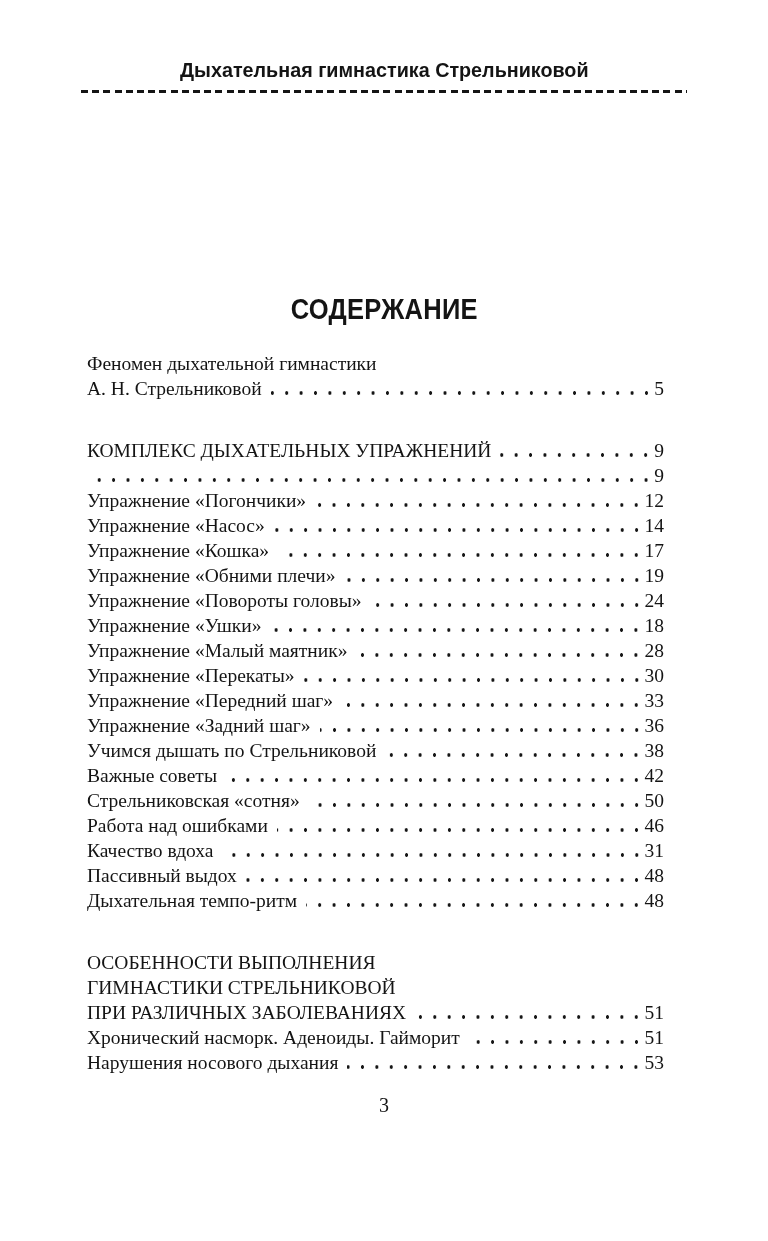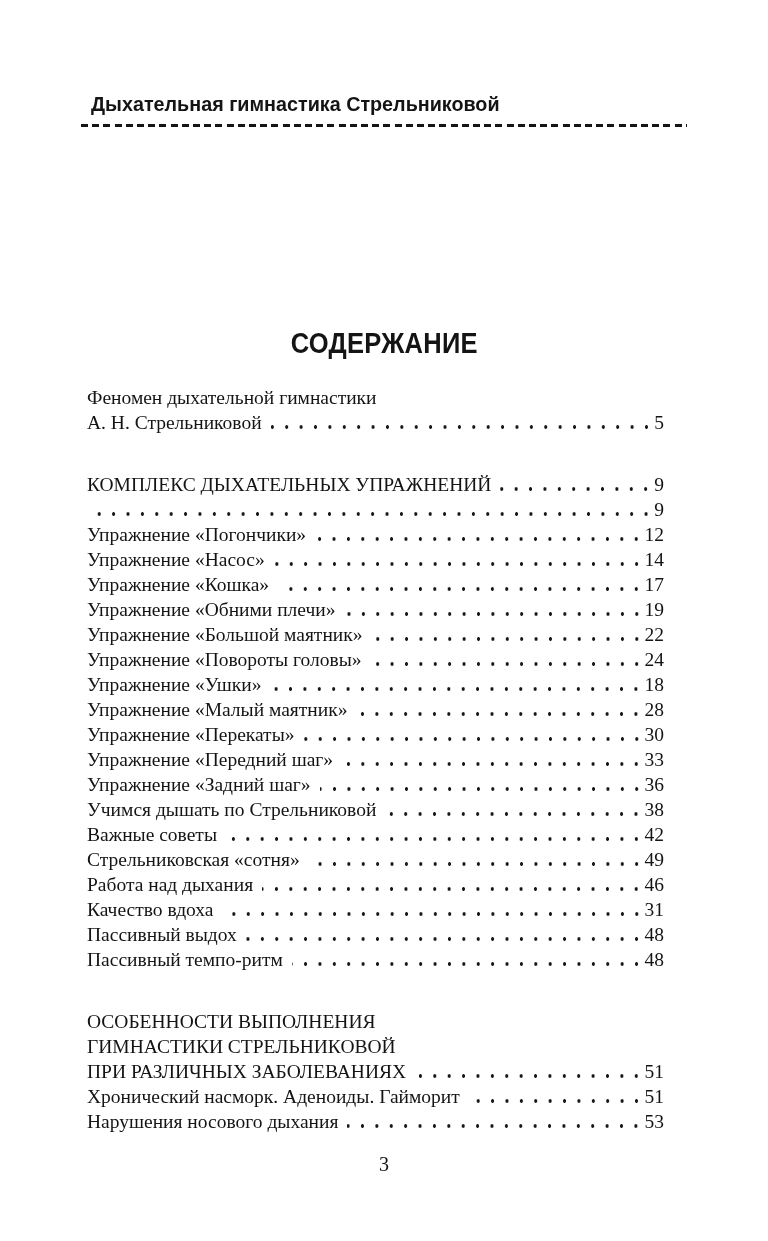--- a/index.html
+++ b/index.html
@@ -11,21 +11,22 @@
     position: relative;
     width: 768px;
     height: 1241px;
     background: #ffffff;
     color: #141414;
     font-family: "Liberation Serif", serif;
     overflow: hidden;
   }
   
   .running-header {
-    margin: 92px 78px 0;
+    margin: 58px 78px 0;
+    text-align: center;
     font-family: "Liberation Sans", sans-serif;
     font-weight: bold;
     font-size: 21px;
     line-height: 24px;
   }
   .squeeze-sm {
     display: inline-block;
     transform: scaleX(0.94);
     transform-origin: center;
     white-space: nowrap;
@@ -137,25 +138,20 @@
       <span class="lbl">Упражнение «Кошка»</span>
       <span class="leader"></span>
       <span class="pg">17</span>
     </div>
     <div class="toc-row">
       <span class="lbl">Упражнение «Обними плечи»</span>
       <span class="leader"></span>
       <span class="pg">19</span>
     </div>
     <div class="toc-row">
-      <span class="lbl">Упражнение «Большой маятник»</span>
-      <span class="leader"></span>
-      <span class="pg">22</span>
-    </div>
-    <div class="toc-row">
       <span class="lbl">Упражнение «Повороты головы»</span>
       <span class="leader"></span>
       <span class="pg">24</span>
     </div>
     <div class="toc-row">
       <span class="lbl">Упражнение «Ушки»</span>
       <span class="leader"></span>
       <span class="pg">18</span>
     </div>
     <div class="toc-row">
@@ -184,39 +180,39 @@
       <span class="pg">38</span>
     </div>
     <div class="toc-row">
       <span class="lbl">Важные советы</span>
       <span class="leader"></span>
       <span class="pg">42</span>
     </div>
     <div class="toc-row">
       <span class="lbl">Стрельниковская «сотня»</span>
       <span class="leader"></span>
-      <span class="pg">49</span>
-    </div>
-    <div class="toc-row">
-      <span class="lbl">Работа над дыхания</span>
+      <span class="pg">50</span>
+    </div>
+    <div class="toc-row">
+      <span class="lbl">Работа над ошибками</span>
       <span class="leader"></span>
       <span class="pg">46</span>
     </div>
     <div class="toc-row">
       <span class="lbl">Качество вдоха</span>
       <span class="leader"></span>
       <span class="pg">31</span>
     </div>
     <div class="toc-row">
       <span class="lbl">Пассивный выдох</span>
       <span class="leader"></span>
       <span class="pg">48</span>
     </div>
     <div class="toc-row">
-      <span class="lbl">Пассивный темпо-ритм</span>
+      <span class="lbl">Дыхательная темпо-ритм</span>
       <span class="leader"></span>
       <span class="pg">48</span>
     </div>
     <div class="toc-row gap no-page">
       <span class="lbl">ОСОБЕННОСТИ ВЫПОЛНЕНИЯ</span>
       <span class="leader"></span>
       <span class="pg"></span>
     </div>
     <div class="toc-row no-page">
       <span class="lbl">ГИМНАСТИКИ СТРЕЛЬНИКОВОЙ</span>

